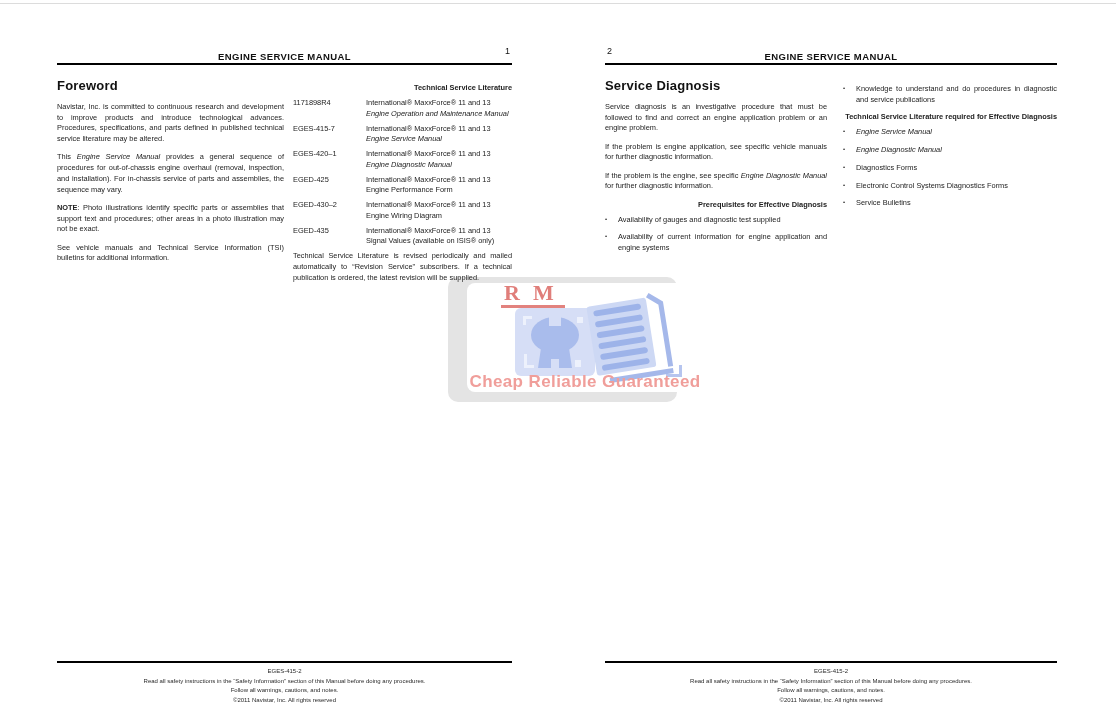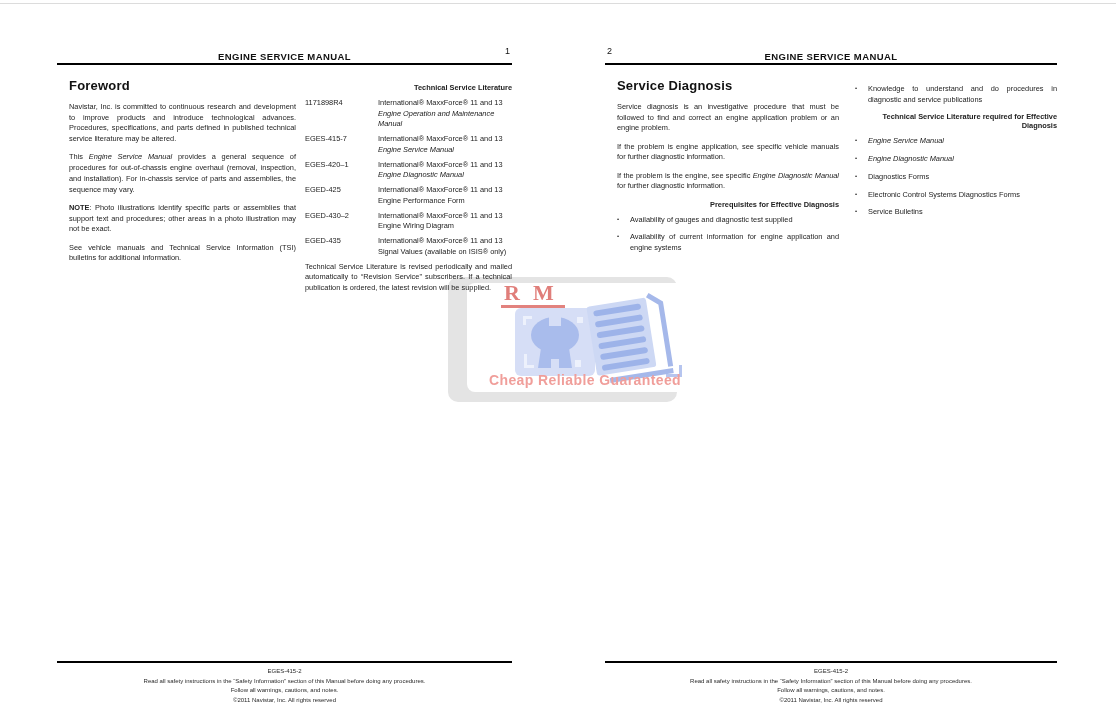--- a/index.html
+++ b/index.html
@@ -13,34 +13,34 @@
   .wm-inner{position:absolute;left:19px;top:6px;width:236px;height:109px;background:#fff;border-radius:8px;}
   .wm-letters{position:absolute;left:56px;top:3px;font-family:"Liberation Serif","DejaVu Serif",serif;
     font-weight:bold;font-size:22px;color:#e07e7a;}
   .wm-letters span{margin-right:13px;}
   .wm-underline{position:absolute;left:53px;top:28px;width:64px;height:3px;background:#e2827e;}
   .wm-plate{position:absolute;left:67px;top:31px;width:80px;height:68px;background:#d6def6;border-radius:6px;}
   .wm-book{position:absolute;left:136px;top:12px;width:110px;height:100px;}
   .wm-corner-h{position:absolute;left:218px;top:97px;width:16px;height:3px;background:#b6c5ef;}
   .wm-corner-v{position:absolute;left:231px;top:88px;width:3px;height:12px;background:#b6c5ef;}
   .wm-tagline{position:absolute;left:19px;top:95px;width:236px;text-align:center;
-    font-size:14px;font-weight:bold;color:#f09e9a;letter-spacing:.4px;}
+    font-size:17px;font-weight:bold;color:#f09e9a;letter-spacing:.4px;}
 
   
   .page{position:absolute;top:0;height:728px;z-index:2;}
   #page-left{left:57px;width:455px;}
   #page-right{left:605px;width:452px;}
   .hdr{position:absolute;top:46px;left:0;right:0;text-align:center;}
   .hdr-title{font-size:9.5px;font-weight:bold;letter-spacing:.4px;color:#111;}
   .hdr-num{position:absolute;top:0;font-size:9px;color:#111;}
   #page-left .hdr-num{right:2px;}
   #page-right .hdr-num{left:2px;}
   .hdr-rule{position:absolute;top:63px;left:0;right:0;height:2px;background:#000;}
 
-  .cols{position:absolute;top:78px;left:0;right:0;display:flex;margin-left:12px;}
+  .cols{position:absolute;top:78px;left:0;right:0;display:flex;}
   #page-left .col1{width:227px;margin-right:9px;}
   #page-left .col2{flex:1;margin-top:5px;}
   #page-right .col1{width:222px;margin-right:16px;}
   #page-right .col2{flex:1;margin-top:6px;}
 
   h1.sec{font-size:13px;font-weight:bold;margin:0 0 9px 0;letter-spacing:.2px;color:#111;}
   p.body{font-size:7.4px;line-height:1.45;text-align:justify;margin:0 0 7.5px 0;}
   .subhead{font-size:7.4px;font-weight:bold;margin:0 0 6px 0;text-align:right;}
   .lit-row{display:flex;font-size:7.4px;line-height:1.42;margin-bottom:4.5px;}
   .lit-code{width:73px;flex:none;}

